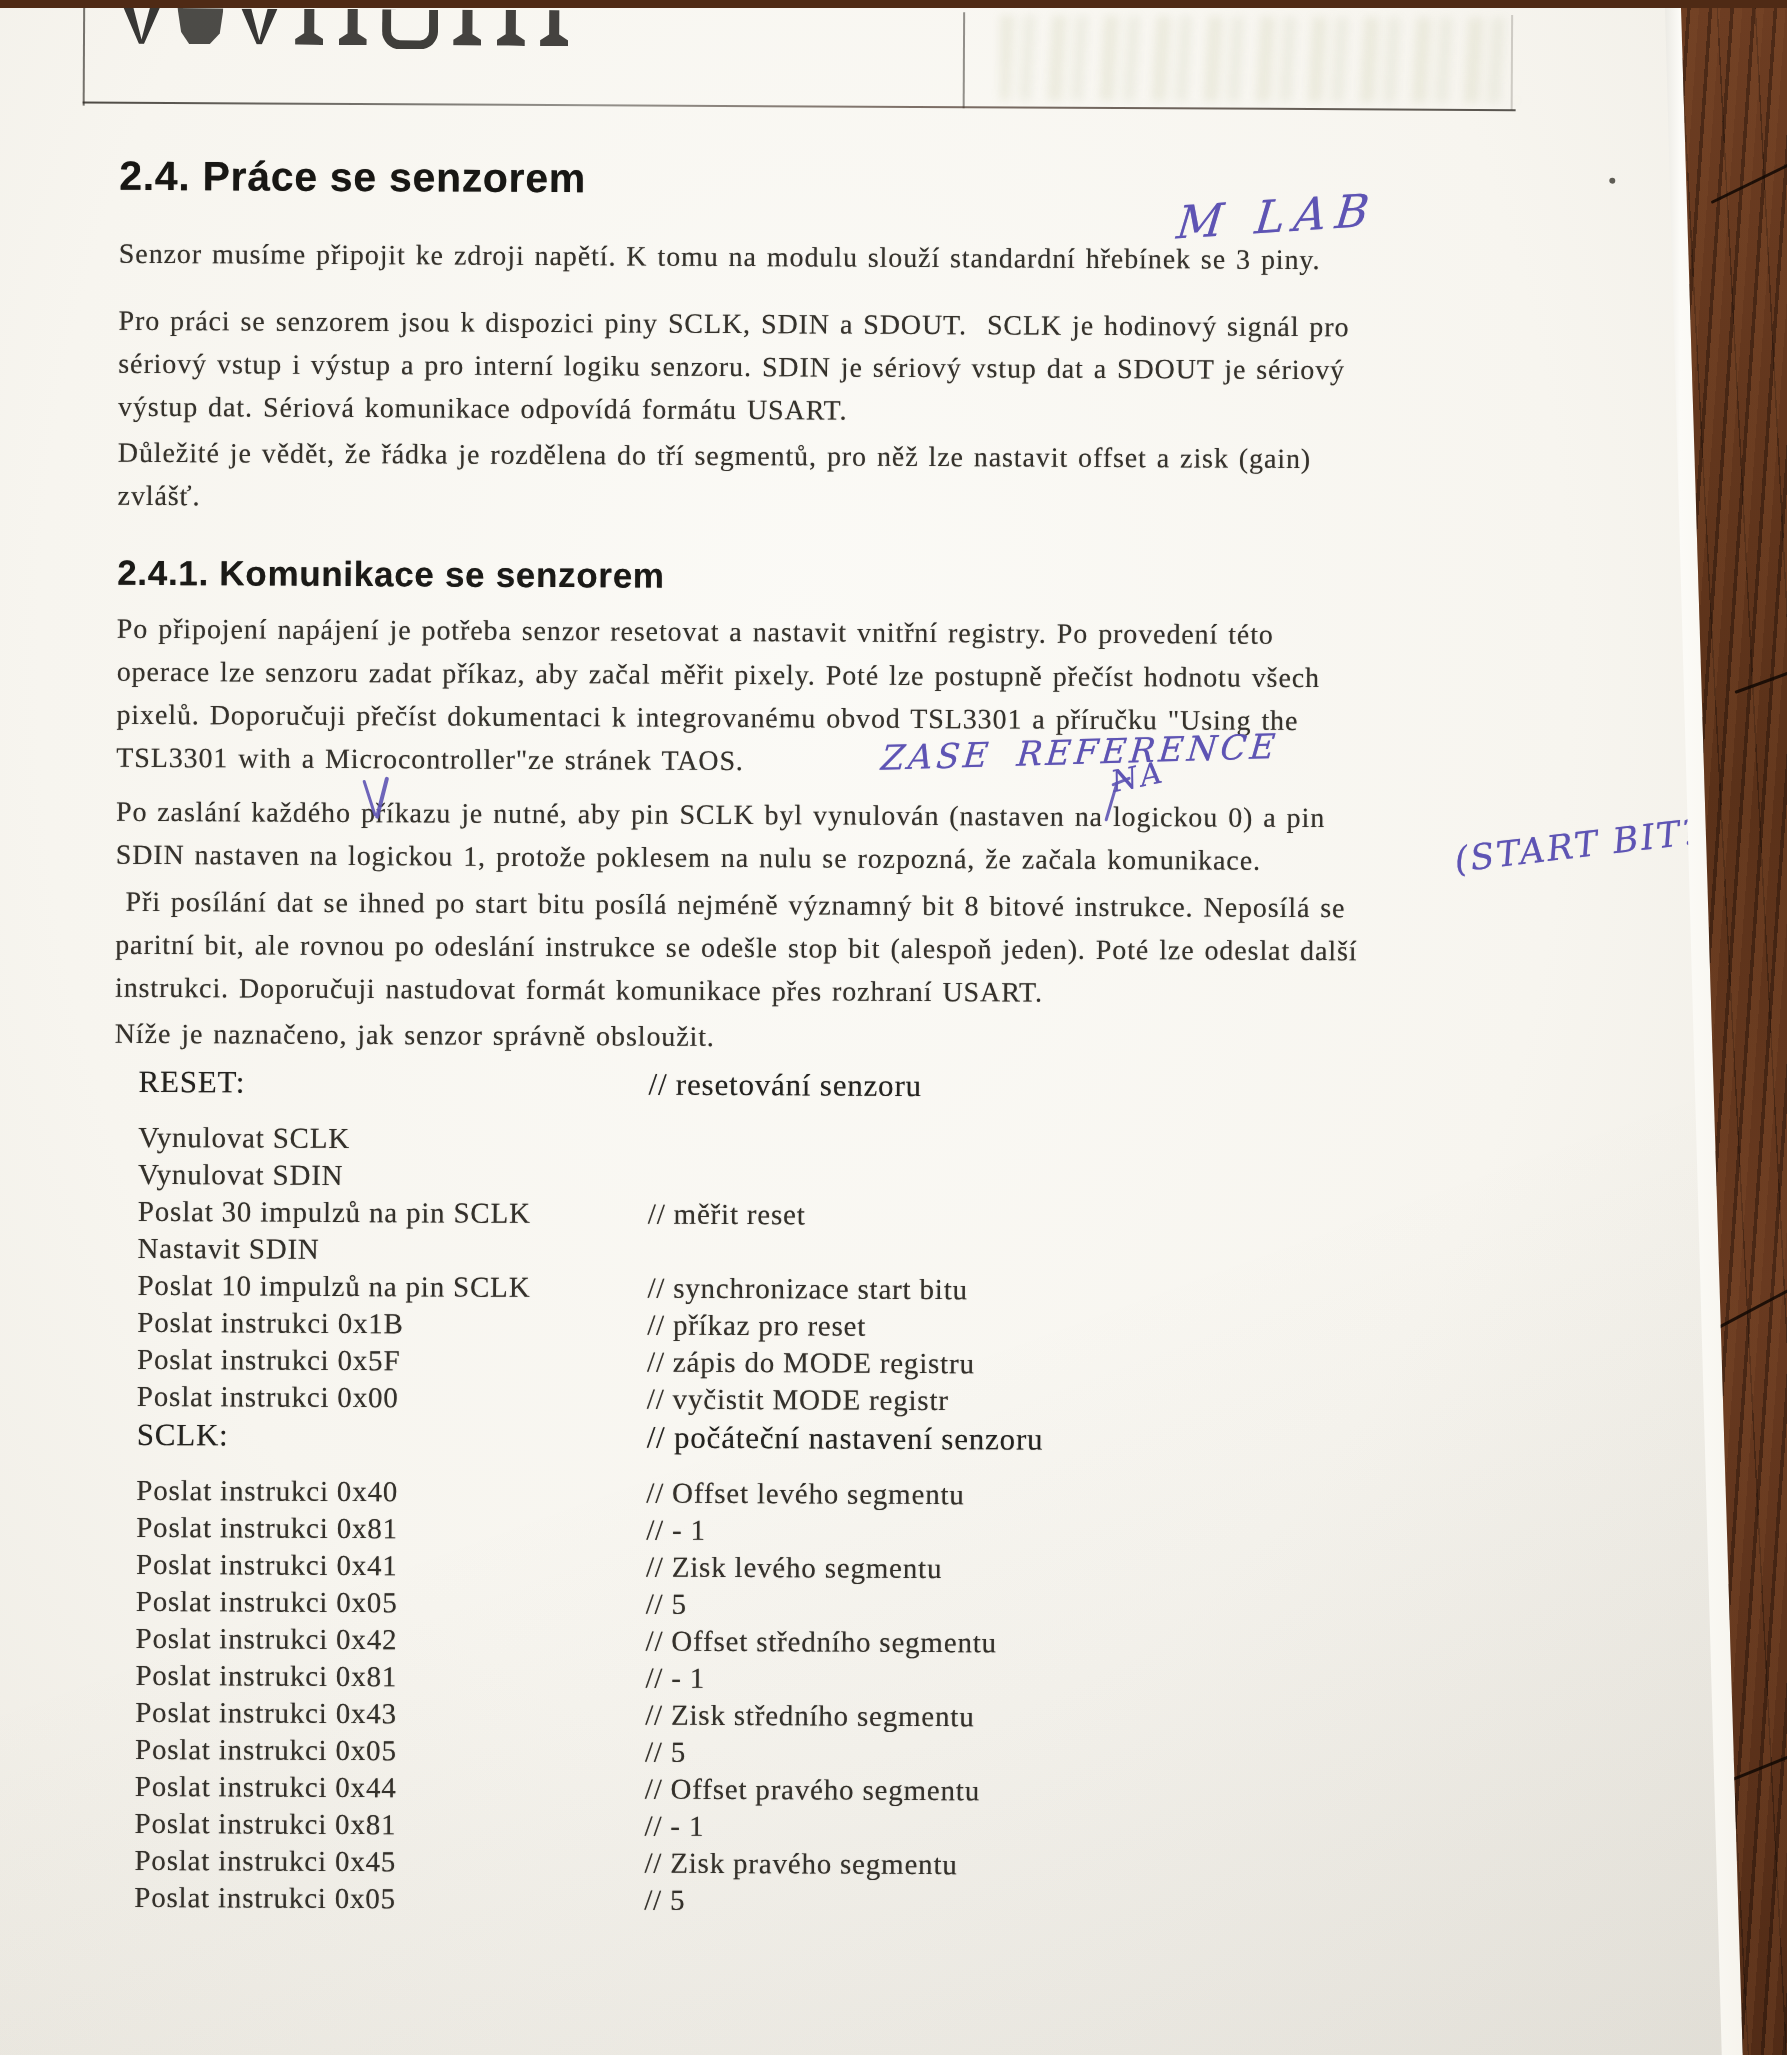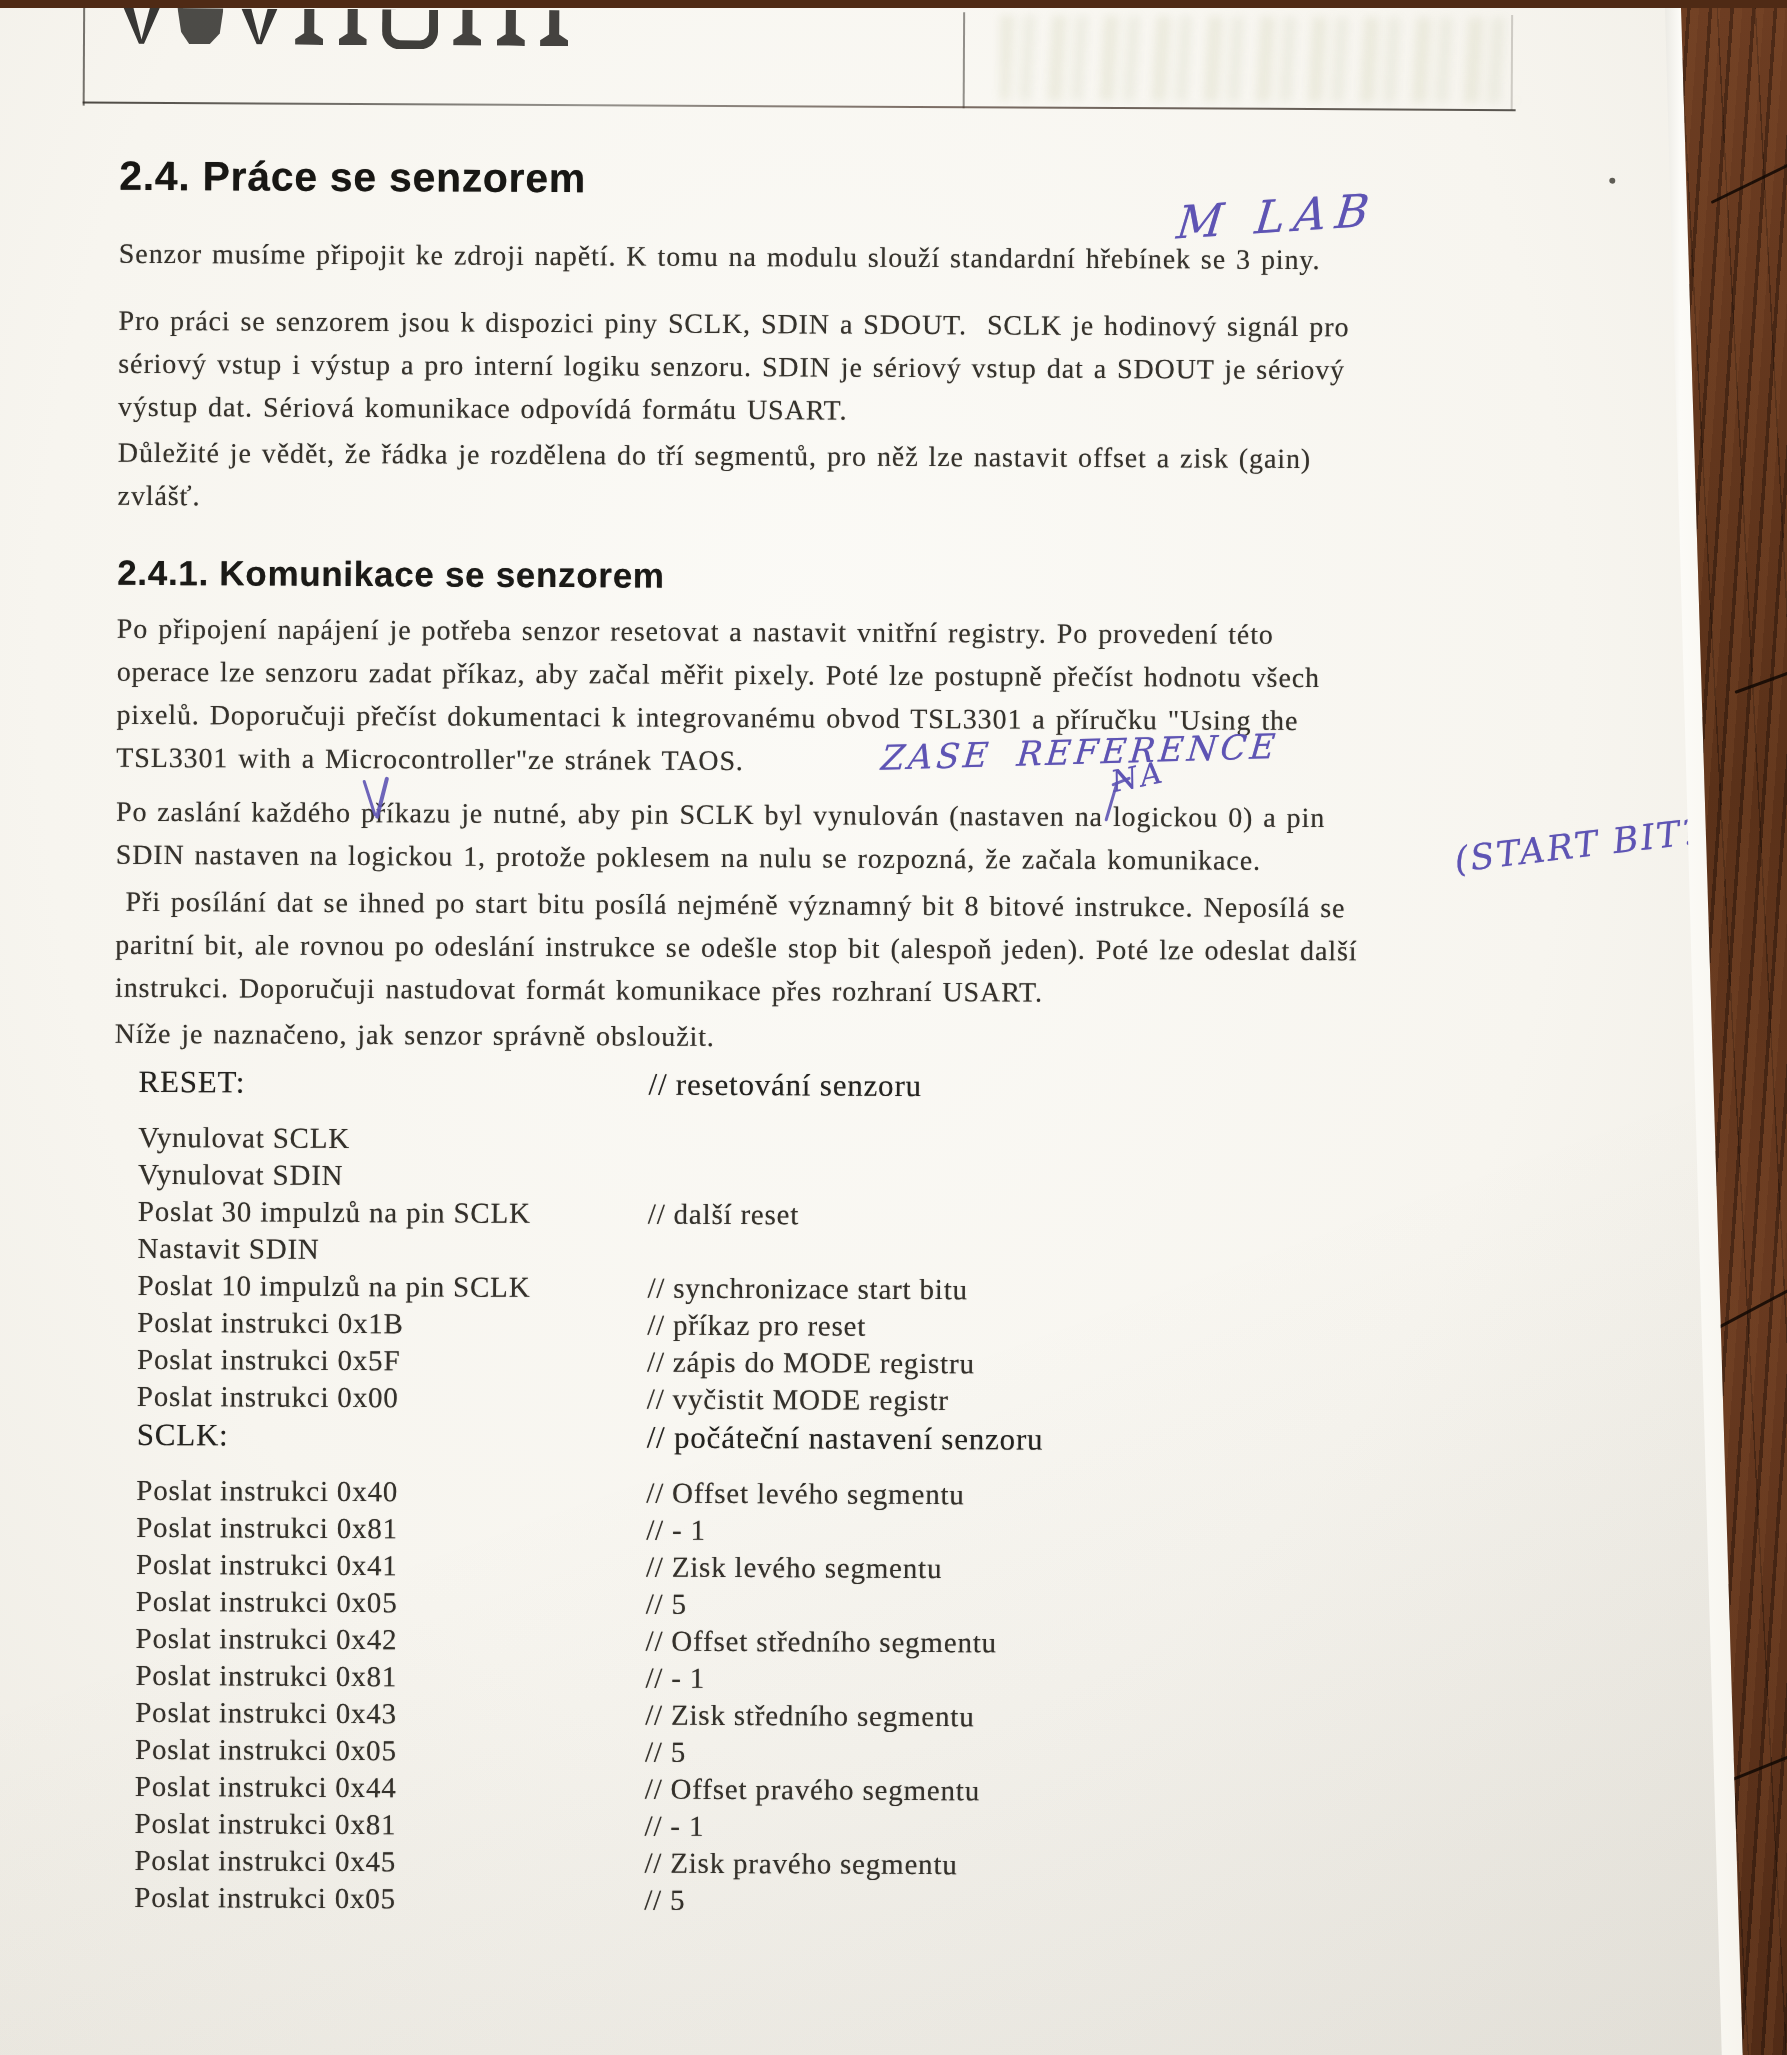--- a/index.html
+++ b/index.html
@@ -151,21 +151,21 @@
           <div class="line">instrukci. Doporučuji nastudovat formát komunikace přes rozhraní USART.</div>
         </div>
       <div class="para" id="p7">
           <div class="line">Níže je naznačeno, jak senzor správně obsloužit.</div>
         </div>
 
       <div class="listing">
           <div class="lrow section"><span class="cmd">RESET:</span><span class="cmt">// resetování senzoru</span></div>
           <div class="lrow"><span class="cmd">Vynulovat SCLK</span><span class="cmt"></span></div>
           <div class="lrow"><span class="cmd">Vynulovat SDIN</span><span class="cmt"></span></div>
-          <div class="lrow"><span class="cmd">Poslat 30 impulzů na pin SCLK</span><span class="cmt">// další reset</span></div>
+          <div class="lrow"><span class="cmd">Poslat 30 impulzů na pin SCLK</span><span class="cmt">// měřit reset</span></div>
           <div class="lrow"><span class="cmd">Nastavit SDIN</span><span class="cmt"></span></div>
           <div class="lrow"><span class="cmd">Poslat 10 impulzů na pin SCLK</span><span class="cmt">// synchronizace start bitu</span></div>
           <div class="lrow"><span class="cmd">Poslat instrukci 0x1B</span><span class="cmt">// příkaz pro reset</span></div>
           <div class="lrow"><span class="cmd">Poslat instrukci 0x5F</span><span class="cmt">// zápis do MODE registru</span></div>
           <div class="lrow"><span class="cmd">Poslat instrukci 0x00</span><span class="cmt">// vyčistit MODE registr</span></div>
           <div class="lrow section"><span class="cmd">SCLK:</span><span class="cmt">// počáteční nastavení senzoru</span></div>
           <div class="lrow"><span class="cmd">Poslat instrukci 0x40</span><span class="cmt">// Offset levého segmentu</span></div>
           <div class="lrow"><span class="cmd">Poslat instrukci 0x81</span><span class="cmt">// - 1</span></div>
           <div class="lrow"><span class="cmd">Poslat instrukci 0x41</span><span class="cmt">// Zisk levého segmentu</span></div>
           <div class="lrow"><span class="cmd">Poslat instrukci 0x05</span><span class="cmt">// 5</span></div>

